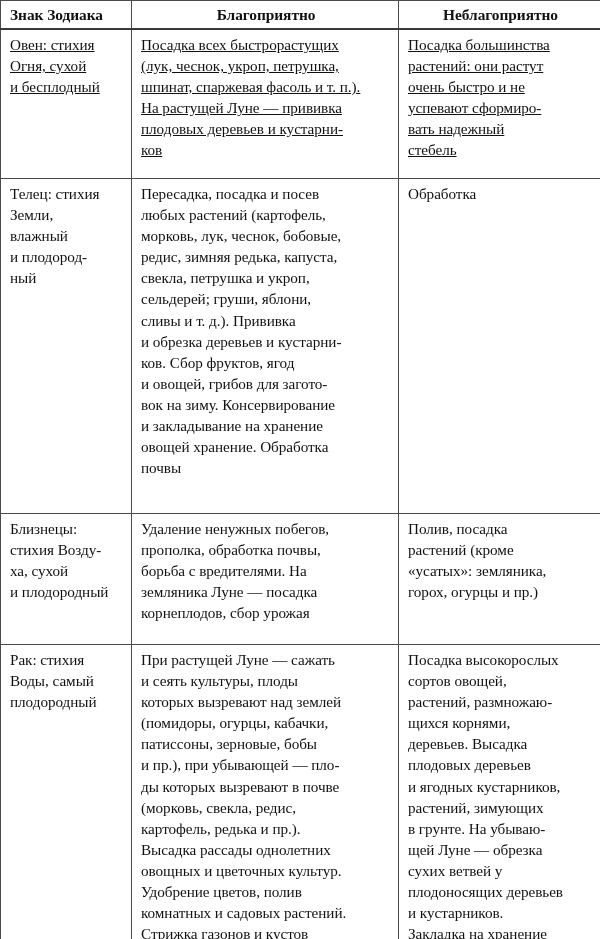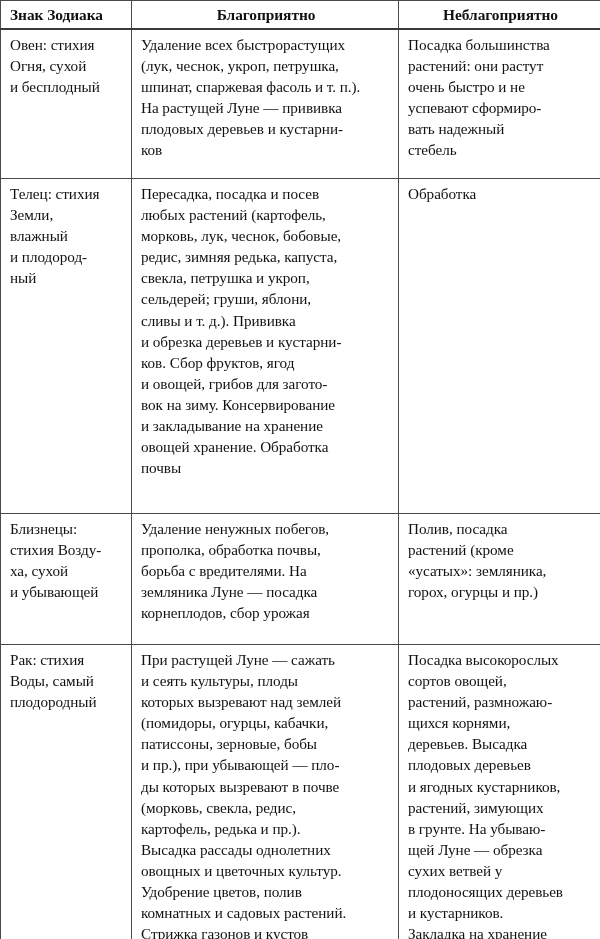--- a/index.html
+++ b/index.html
@@ -66,21 +66,21 @@
 
   
   td.bad-cell {
     padding-left: 9px;
   }
   td.bad-cell.mid {
     vertical-align: middle;
   }
 
   
-  tr.row-aries    td { height: 138px; }
+  tr.row-aries    td { height: 138px; text-decoration: underline; }
   tr.row-taurus   td { height: 324px; }
   tr.row-gemini   td { height: 120px; }
   tr.row-cancer   td { height: 327px; }
 
   .cell-par {
     margin: 0;
     white-space: pre-line;
   }
 
   
@@ -103,21 +103,21 @@
   </thead>
   <tbody>
 
     <tr class="row-aries">
       <td class="sign-cell">
         <span class="sign-text cell-par">Овен: стихия
 Огня, сухой
 и бесплодный</span>
       </td>
       <td class="good-cell">
-        <p class="cell-par">Удаление всех быстрорастущих
+        <p class="cell-par">Посадка всех быстрорастущих
 (лук, чеснок, укроп, петрушка,
 шпинат, спаржевая фасоль и т. п.).
 На растущей Луне — прививка
 плодовых деревьев и кустарни-
 ков</p>
       </td>
       <td class="bad-cell">
         <p class="cell-par">Посадка большинства
 растений: они растут
 очень быстро и не
@@ -154,21 +154,21 @@
       <td class="bad-cell mid">
         <p class="cell-par">Обработка</p>
       </td>
     </tr>
 
     <tr class="row-gemini">
       <td class="sign-cell">
         <span class="sign-text cell-par">Близнецы:
 стихия Возду-
 ха, сухой
-и убывающей</span>
+и плодородный</span>
       </td>
       <td class="good-cell">
         <p class="cell-par">Удаление ненужных побегов,
 прополка, обработка почвы,
 борьба с вредителями. На
 земляника Луне — посадка
 корнеплодов, сбор урожая</p>
       </td>
       <td class="bad-cell">
         <p class="cell-par">Полив, посадка

